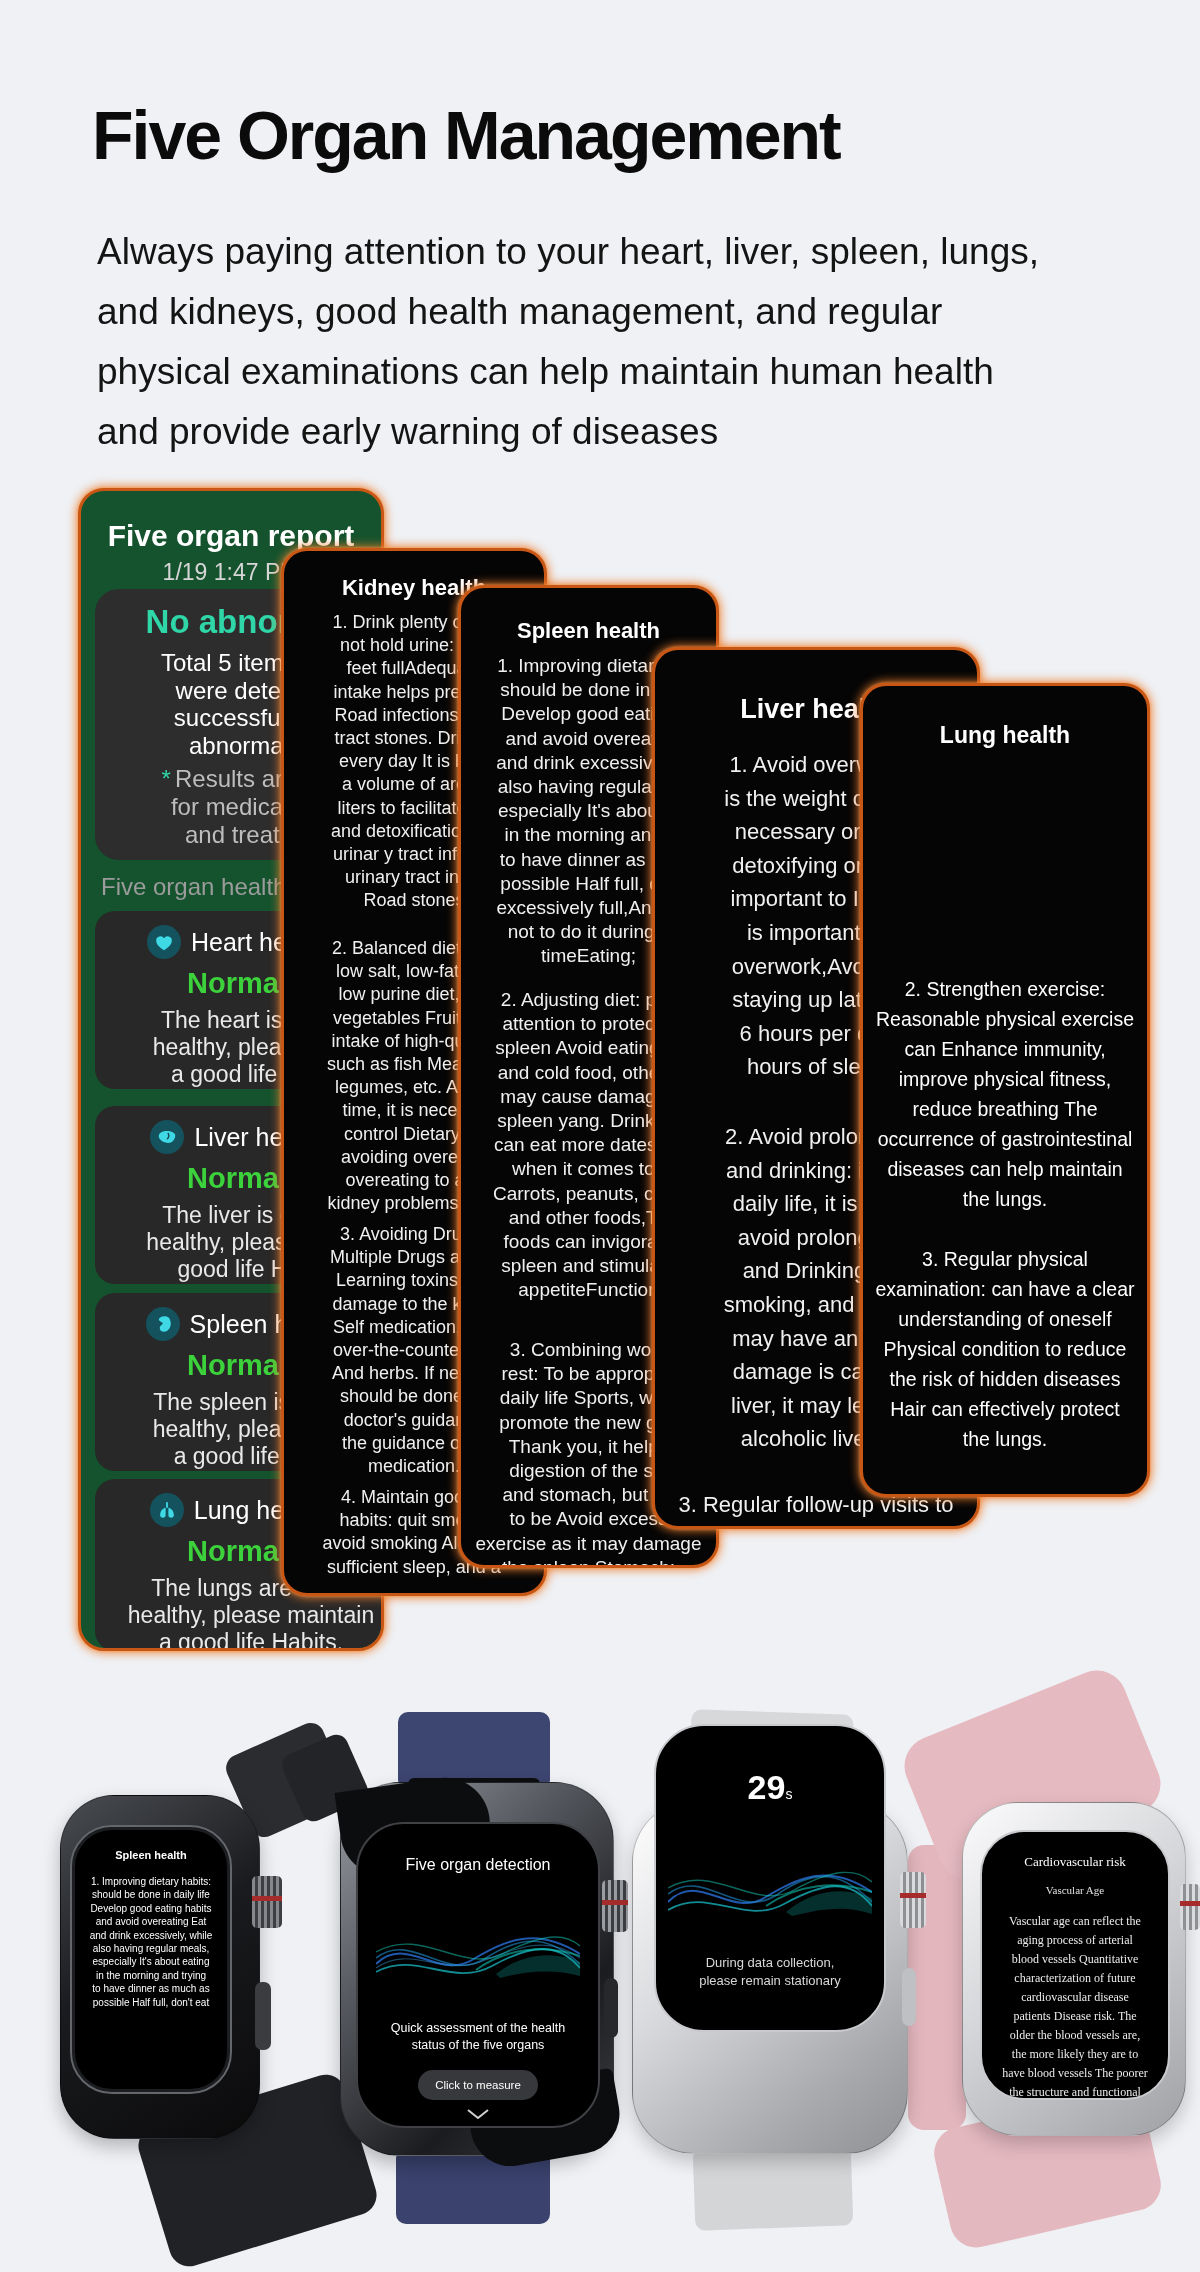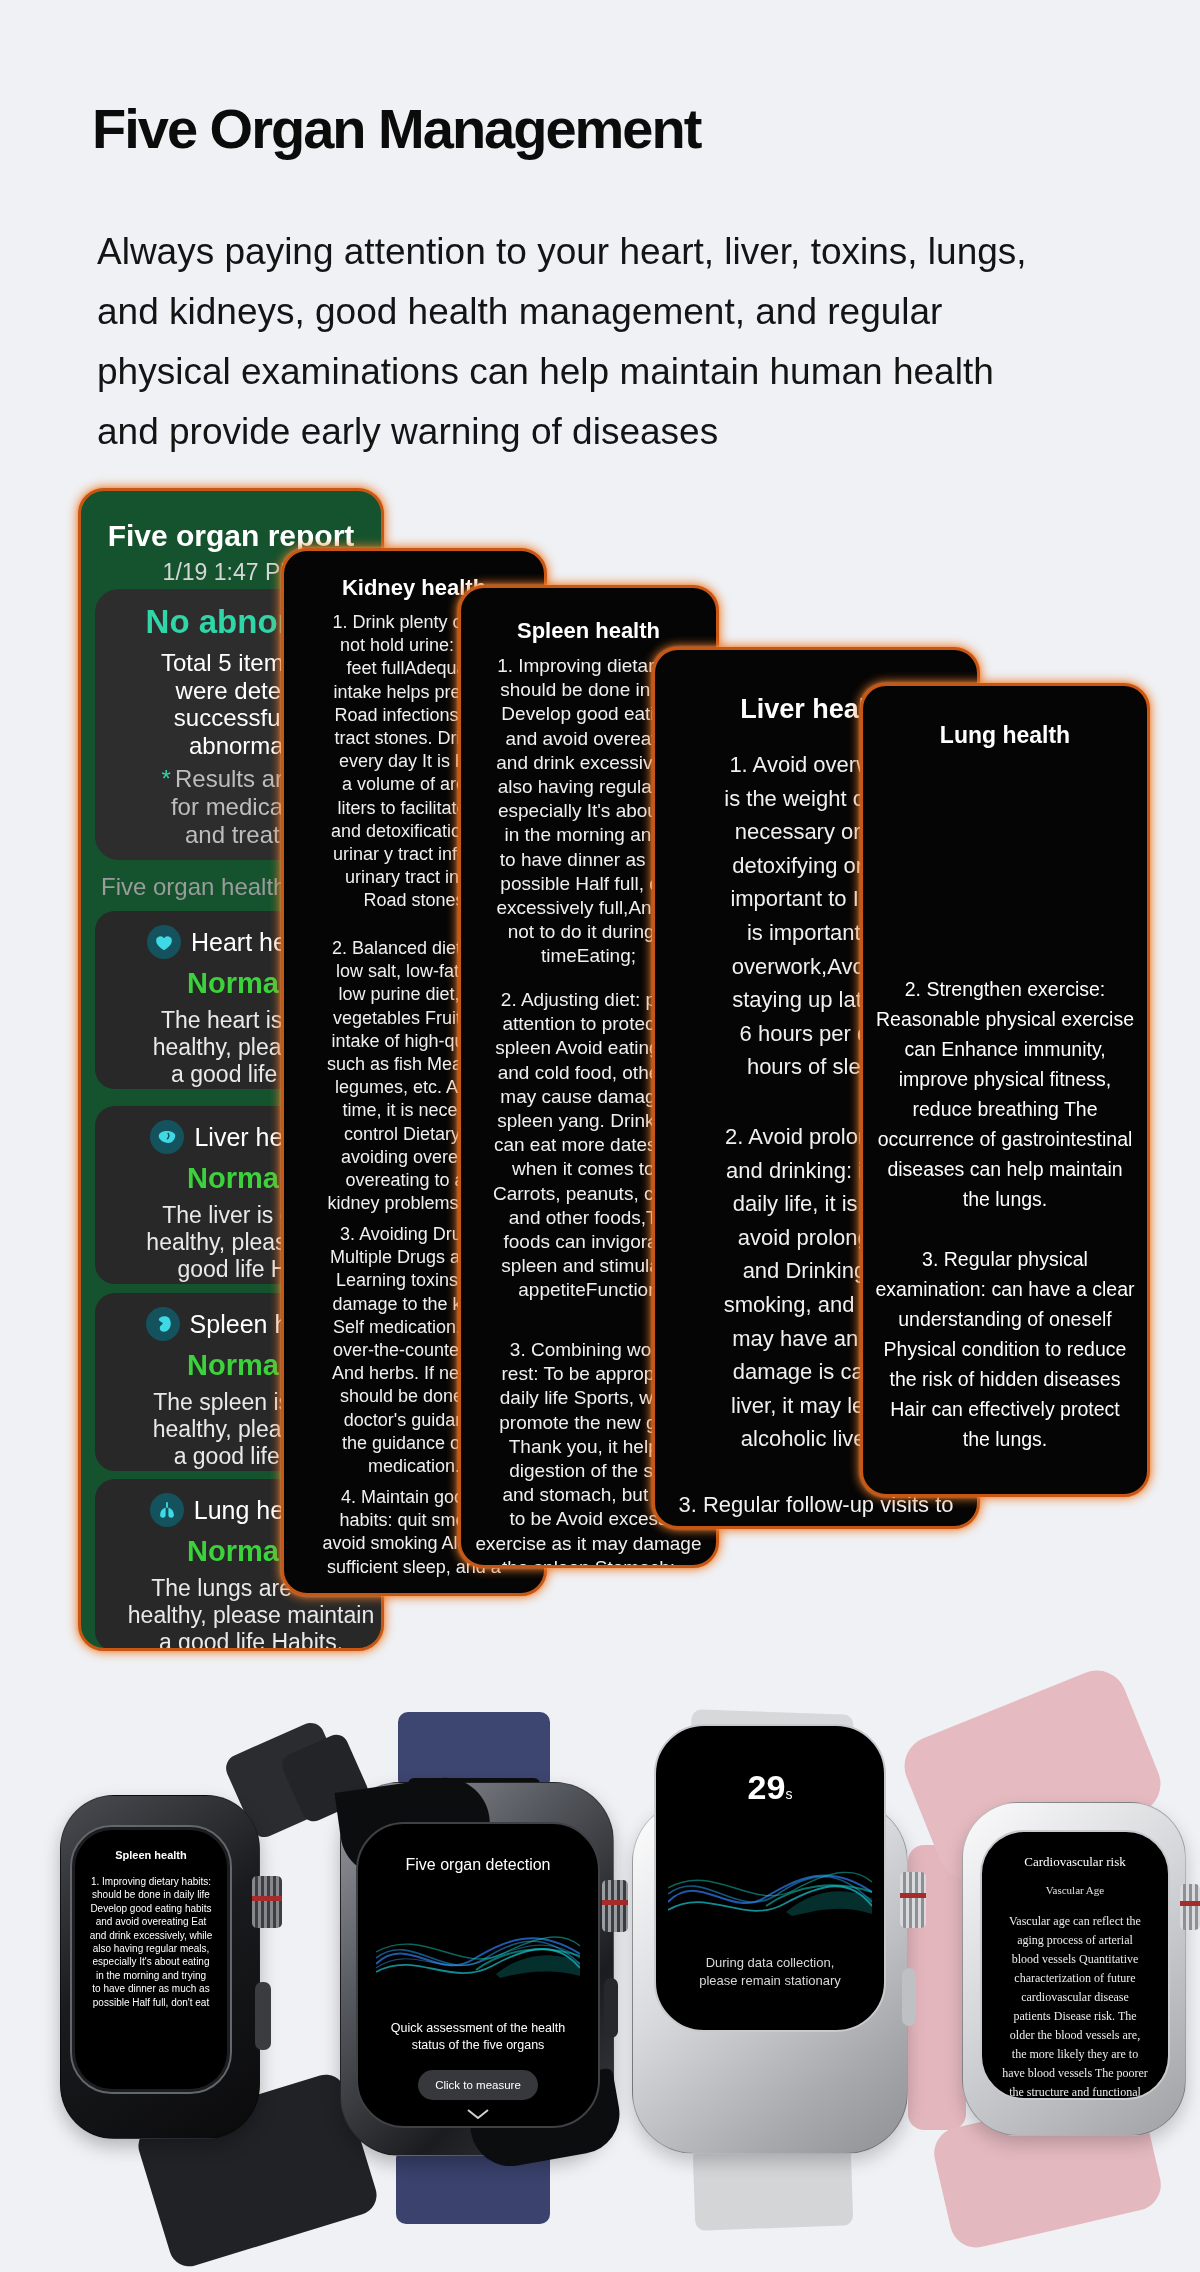--- a/index.html
+++ b/index.html
@@ -1,19 +1,19 @@
 <!DOCTYPE html>
 <html><head>
 <meta charset="utf-8">
 <style>
   html,body{margin:0;padding:0;background:#eff1f5;}
   #page{position:relative;width:1200px;height:2272px;background:#eff1f5;overflow:hidden;
         font-family:"Liberation Sans",sans-serif;}
   
-  #main-title{position:absolute;left:92px;top:96px;font-size:56px;font-weight:700;
+  #main-title{position:absolute;left:92px;top:96px;font-size:68px;font-weight:700;
               color:#0b0b0b;letter-spacing:-2px;white-space:pre-line;}
   #main-subtitle{position:absolute;left:97px;top:222px;font-size:37px;line-height:60px;
                  color:#141414;white-space:pre-line;}
   
   .ocard{position:absolute;background:#050505;border:3px solid #c85716;border-radius:26px;
          box-shadow:0 0 10px 2px rgba(238,126,46,.85),0 0 3px rgba(255,170,90,.9);
          color:#f3f3f3;overflow:hidden;}
   .ocard .ctitle{position:absolute;left:0;right:0;text-align:center;font-weight:600;color:#fff;}
   .para{position:absolute;left:-30px;right:-30px;text-align:center;white-space:pre-line;color:#f0f0f0;}
   .c1{left:78px;top:488px;width:300px;height:1157px;background:#14532d;z-index:1;}
@@ -86,21 +86,21 @@
   .pill-btn{position:absolute;left:60px;top:246px;width:120px;height:30px;border-radius:15px;background:#37383b;
             color:#fff;font-size:11.5px;display:flex;align-items:center;justify-content:center;}
   .wave{position:absolute;}
 </style>
 </head>
 <body>
 
 <div id="page">
 
   <div id="main-title">Five Organ Management</div>
-  <div id="main-subtitle">Always paying attention to your heart, liver, toxins, lungs,
+  <div id="main-subtitle">Always paying attention to your heart, liver, spleen, lungs,
 and kidneys, good health management, and regular
 physical examinations can help maintain human health
 and provide early warning of diseases</div>
 
   <div class="ocard c1">
     <div class="r-title">Five organ report</div>
     <div class="r-date">1/19 1:47 PM</div>
     <div class="r-panel">
       <div class="r-status">No abnormali</div>
       <div class="r-sum">Total 5 items, 5 it

